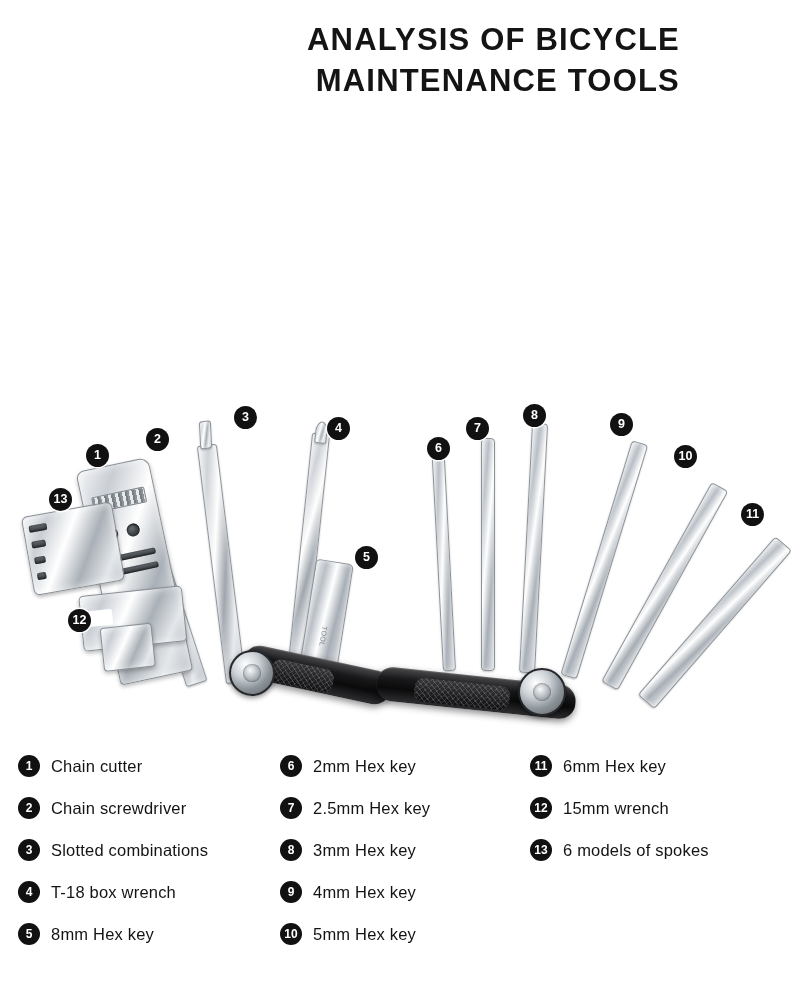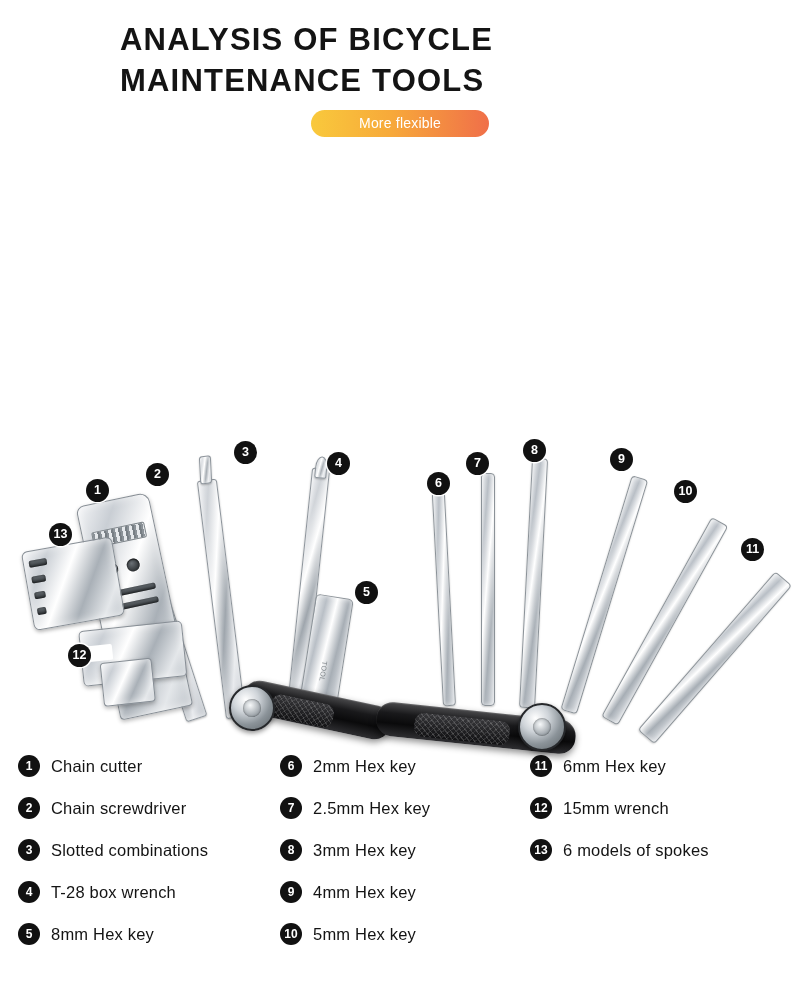--- a/index.html
+++ b/index.html
@@ -10,21 +10,21 @@
     background: #ffffff;
     font-family: "Liberation Sans", sans-serif;
     color: #111111;
     overflow: hidden;
     position: relative;
   }
 
   
   .header {
     padding-top: 20px;
-    text-align: left;
+    text-align: right;
   }
   .title {
     font-size: 31px;
     font-weight: bold;
     letter-spacing: 1.2px;
     line-height: 1.32;
     color: #141414;
     margin: 0 auto;
     width: 560px;
   }
@@ -210,23 +210,20 @@
     color: #141414;
     letter-spacing: .2px;
     white-space: nowrap;
   }
 </style>
 </head>
 <body>
 
 <div class="header">
   <h1 class="title">ANALYSIS OF BICYCLE MAINTENANCE TOOLS</h1>
-  <div class="pill-wrap">
-    <div class="pill">More flexible</div>
-  </div>
 </div>
 
 <div class="figure">
 
   <div class="tool" style="left:443px; top:336px; width:13px; height:215px; transform:rotate(-3deg);">
     <div class="hexkey" style="position:absolute; left:0; top:0; width:13px; height:215px;"></div>
   </div>
 
   <div class="tool" style="left:481px; top:318px; width:14px; height:233px; transform:rotate(0deg);">
     <div class="hexkey" style="position:absolute; left:0; top:0; width:14px; height:233px;"></div>
@@ -330,21 +327,21 @@
       <div class="legend-item">
         <div class="legend-badge">2</div>
         <div class="legend-label">Chain screwdriver</div>
       </div>
       <div class="legend-item">
         <div class="legend-badge">3</div>
         <div class="legend-label">Slotted combinations</div>
       </div>
       <div class="legend-item">
         <div class="legend-badge">4</div>
-        <div class="legend-label">T-28 box wrench</div>
+        <div class="legend-label">T-18 box wrench</div>
       </div>
       <div class="legend-item">
         <div class="legend-badge">5</div>
         <div class="legend-label">8mm Hex key</div>
       </div>
     </div>
   <div class="legend-col c2">
       <div class="legend-item">
         <div class="legend-badge">6</div>
         <div class="legend-label">2mm Hex key</div>

